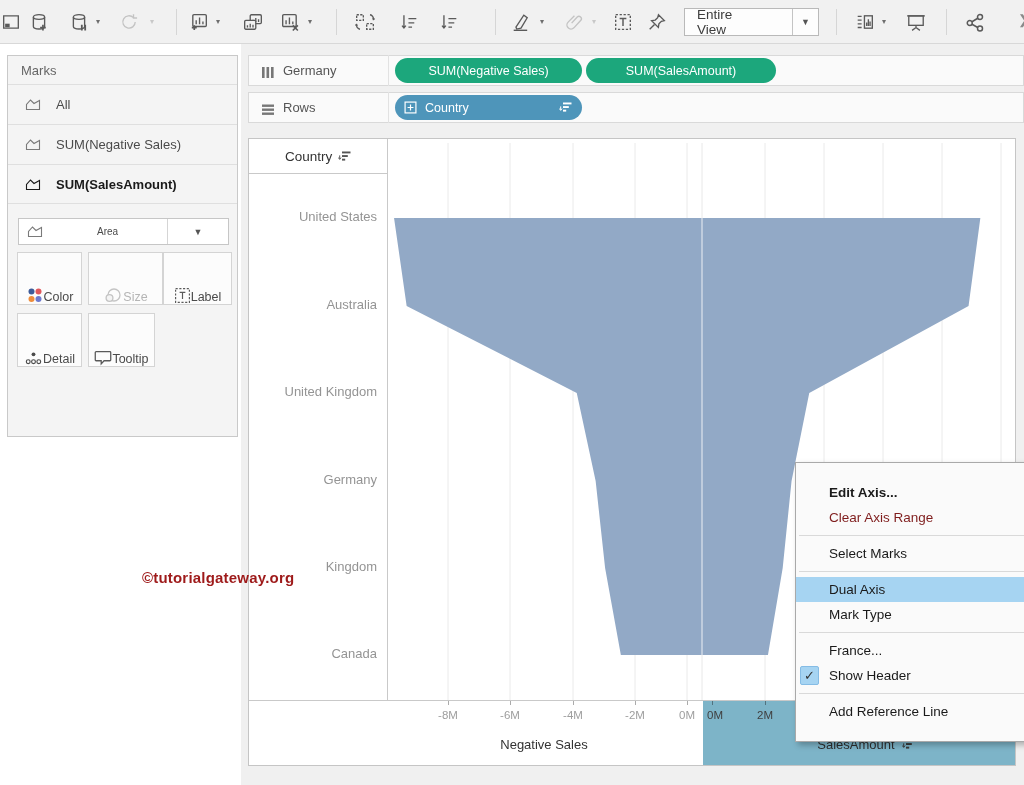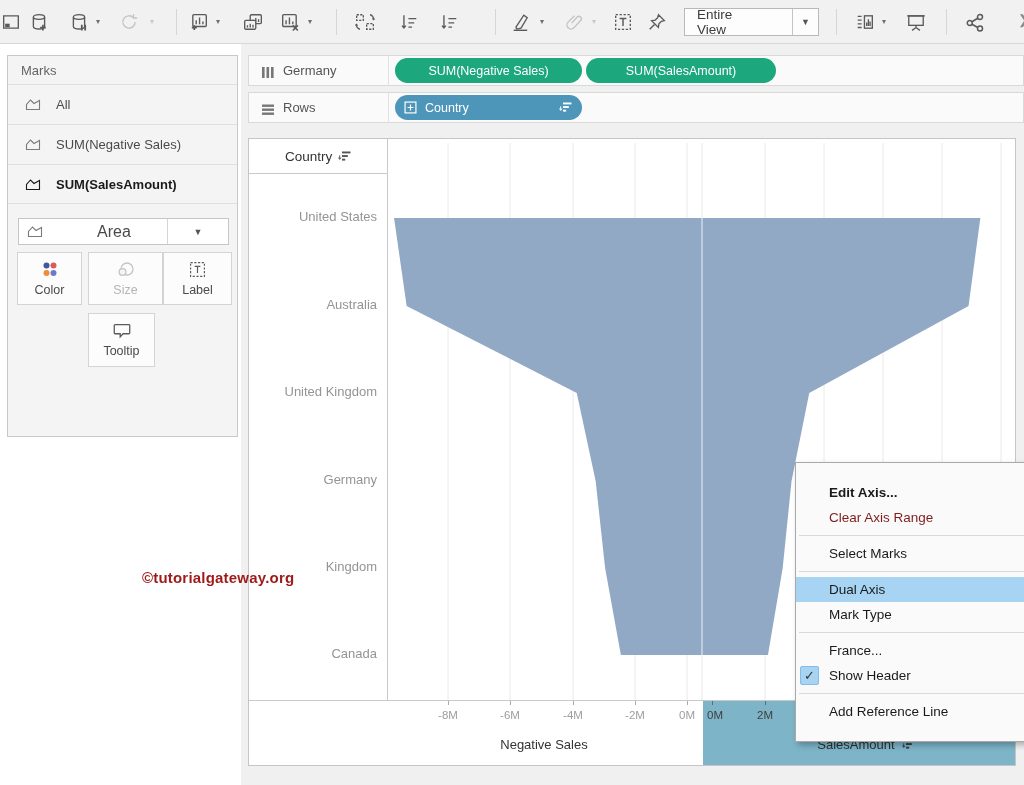--- a/index.html
+++ b/index.html
@@ -27,23 +27,23 @@
   #marks-card { left:7px; top:55px; width:231px; height:382px; background:#F4F4F4; border:1px solid #C9C9C9; z-index:2; }
   #marks-title { position:absolute; left:13px; top:7px; font-size:13px; color:#666; }
   .mark-row { position:absolute; left:0; width:229px; height:40px; border-top:1px solid #DFDFDF; display:flex; align-items:center; cursor:pointer; }
   .mark-row .mr-icon { margin-left:17px; width:16px; height:15px; color:#7A7A7A; }
   .mark-row .mr-icon svg { stroke:currentColor; fill:none; stroke-width:1.1; }
   .mark-row span { margin-left:15px; font-size:13px; color:#4A4A4A; }
   .mark-row.sel span { font-weight:bold; color:#1A1A1A; }
   #mark-type-dd { position:absolute; left:10px; top:162px; width:211px; height:27px; background:#FFF; border:1px solid #C6C6C6; display:flex; align-items:center; cursor:pointer; }
   #mark-type-dd .mt-icon { margin-left:8px; width:16px; height:15px; color:#7A7A7A; }
   #mark-type-dd .mt-icon svg { stroke:currentColor; fill:none; stroke-width:1.1; }
-  #mark-type-dd span { margin-left:10px; flex:1; font-size:16px; color:#4A4A4A; }
+  #mark-type-dd span { margin-left:10px; flex:1; font-size:10px; color:#4A4A4A; }
   #mark-type-dd .mt-caret { width:27px; height:100%; border-left:1px solid #D5D5D5; display:flex; align-items:center; justify-content:center; font-size:9px; color:#555; }
-  .mbtn { position:absolute; background:#FCFCFC; border:1px solid #D4D4D4; display:flex; flex-direction:column; align-items:center; justify-content:center; cursor:pointer; }
+  .mbtn { position:absolute; background:#FCFCFC; border:1px solid #D4D4D4; display:flex; flex-direction:row; align-items:flex-end; justify-content:center; cursor:pointer; }
   .mbtn .mb-label { font-size:12.5px; color:#4A4A4A; margin-top:5px; }
   .mbtn.dis .mb-label { color:#B5B5B5; }
 
   
   .shelf { position:absolute; left:248px; width:776px; height:31px; background:#FAFAFA; border:1px solid #D9D9D9; display:flex; align-items:center; }
   .shelf .sh-icon { margin-left:12px; width:14px; height:12px; color:#777; flex:none; }
   .shelf .sh-label { margin-left:8px; font-size:13px; color:#555; width:105px; }
   .shelf .sh-div { width:1px; height:31px; background:#E2E2E2; margin-right:6px; }
   .pill { height:25px; border-radius:13px; display:flex; align-items:center; justify-content:center; color:#fff; font-size:12.5px; margin-right:4px; cursor:pointer; flex:none; }
   .pill.green { background:var(--green,#1CA77C); width:187px; }
@@ -252,20 +252,29 @@
           <circle cx="6.5" cy="11" r="3.4" fill="#F4F4F4"></circle>
         </svg>
       <span class="mb-label">Size</span>
     </div>
     <div class="mbtn" style="left:155px; top:196px; width:69px; height:53px;">
       <svg width="17" height="17" viewBox="0 0 16 16" fill="none" stroke="#5A5A5A" stroke-width="1.1">
           <rect x="1.5" y="1.5" width="13" height="13" stroke-dasharray="2 1.5"></rect>
           <path d="M5.3 5h5.4M8 5v6.3"></path>
         </svg>
       <span class="mb-label">Label</span>
+    </div>
+    <div class="mbtn" style="left:9px; top:257px; width:65px; height:54px;">
+      <svg width="19" height="15" viewBox="0 0 18 14">
+          <circle cx="9" cy="3" r="1.8" fill="#4A4A4A"></circle>
+          <circle cx="4" cy="10" r="1.8" fill="none" stroke="#4A4A4A" stroke-width="1.1"></circle>
+          <circle cx="9" cy="10" r="1.8" fill="none" stroke="#4A4A4A" stroke-width="1.1"></circle>
+          <circle cx="14" cy="10" r="1.8" fill="none" stroke="#4A4A4A" stroke-width="1.1"></circle>
+        </svg>
+      <span class="mb-label">Detail</span>
     </div>
     <div class="mbtn" style="left:80px; top:257px; width:67px; height:54px;">
       <svg width="18" height="16" viewBox="0 0 17 15" fill="none" stroke="#5A5A5A" stroke-width="1.2">
           <path d="M2 1.5h13a.8.8 0 0 1 .8.8v7a.8.8 0 0 1-.8.8H9.5L6.8 13v-2.9H2a.8.8 0 0 1-.8-.8v-7A.8.8 0 0 1 2 1.5z"></path>
         </svg>
       <span class="mb-label">Tooltip</span>
     </div>
   </div>
 
   <div class="shelf" style="top:55px">

